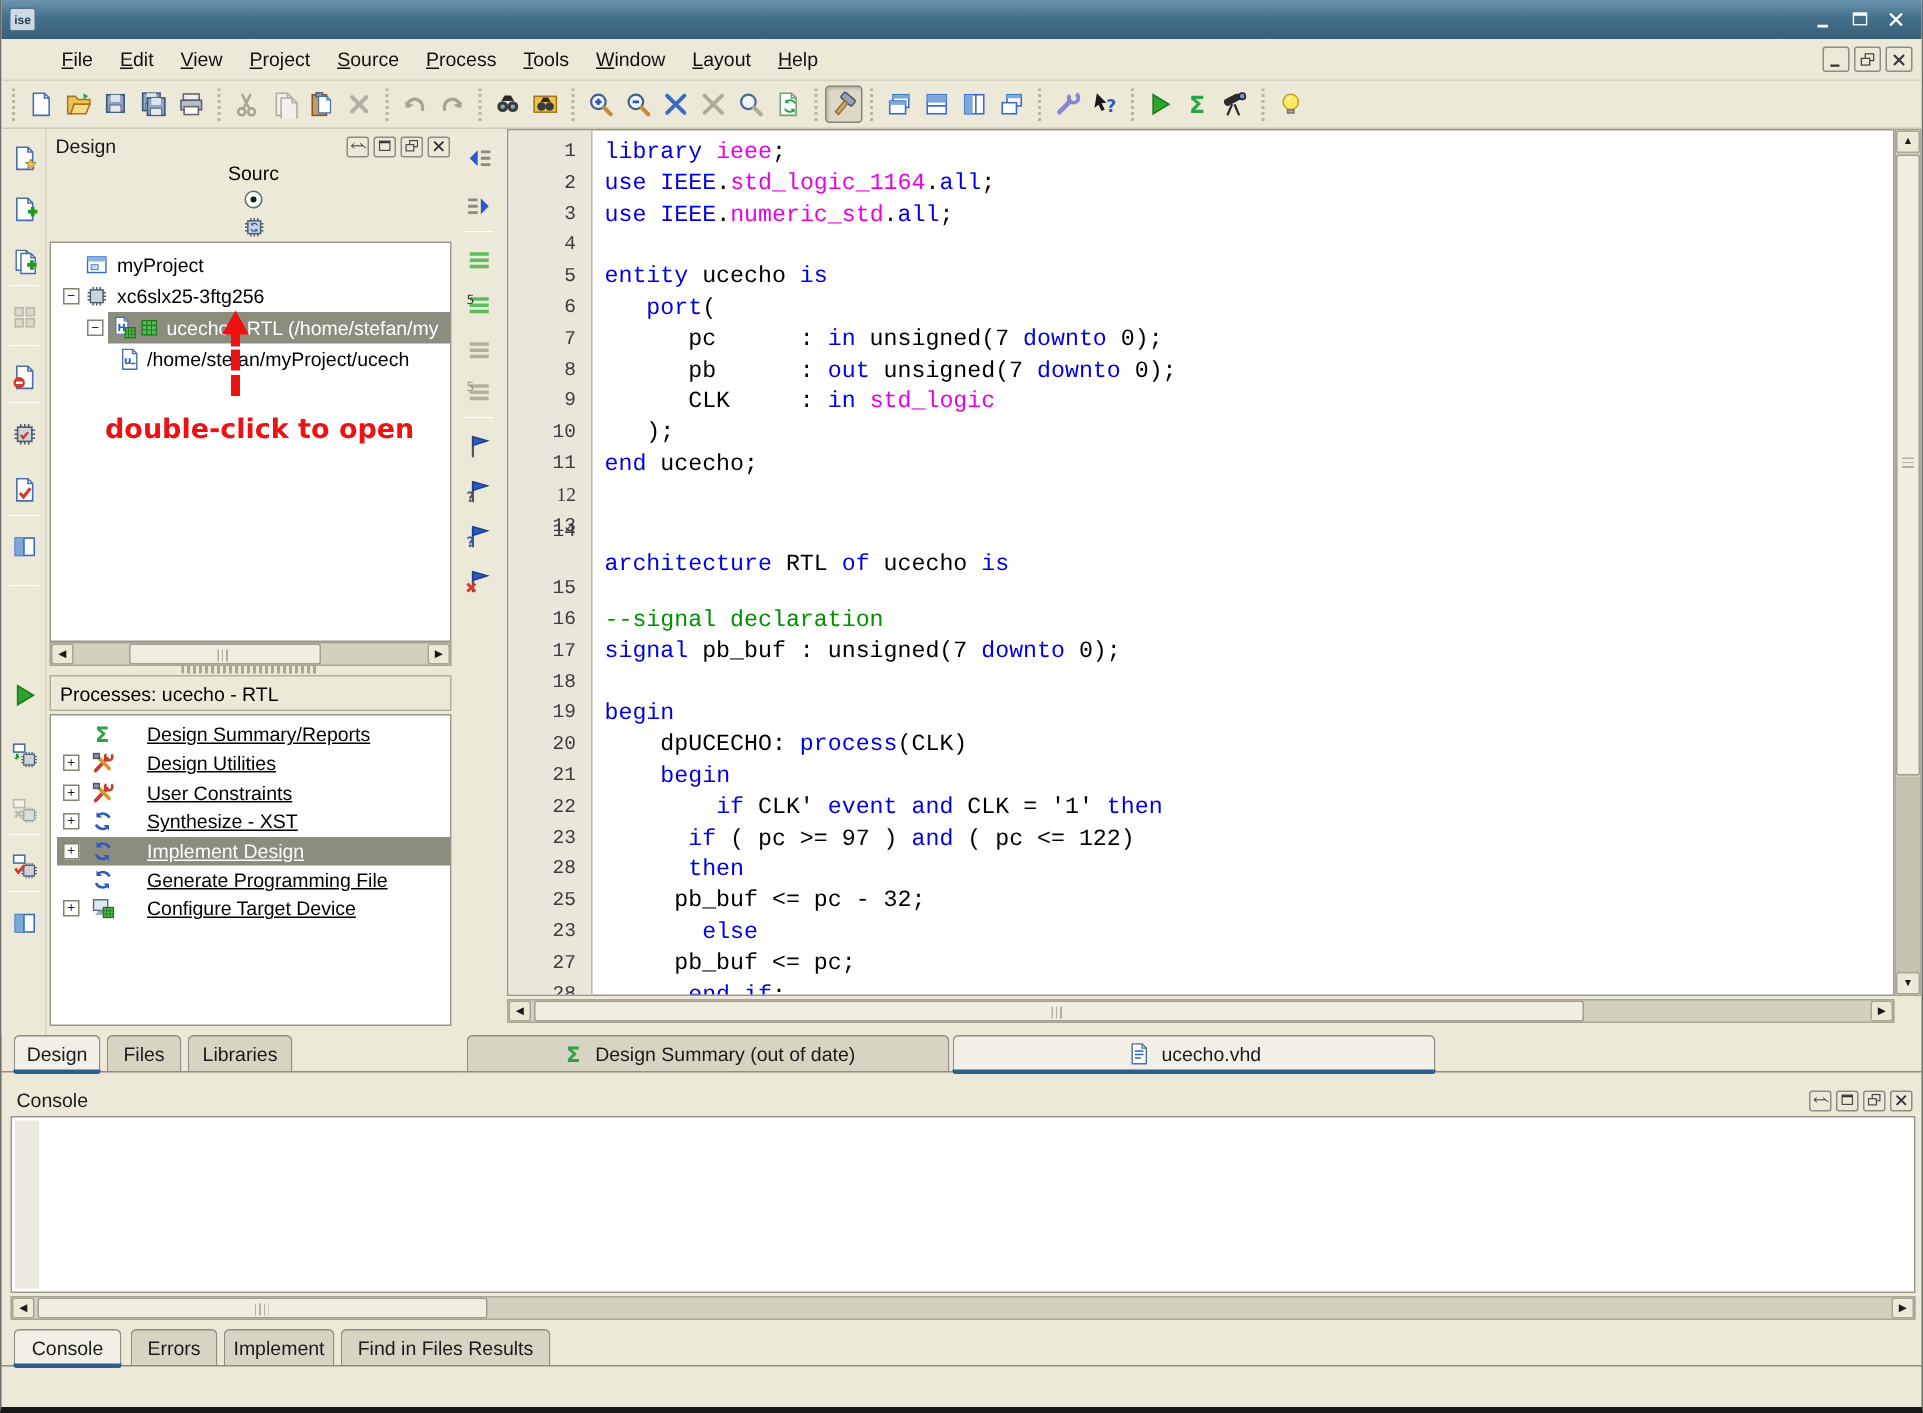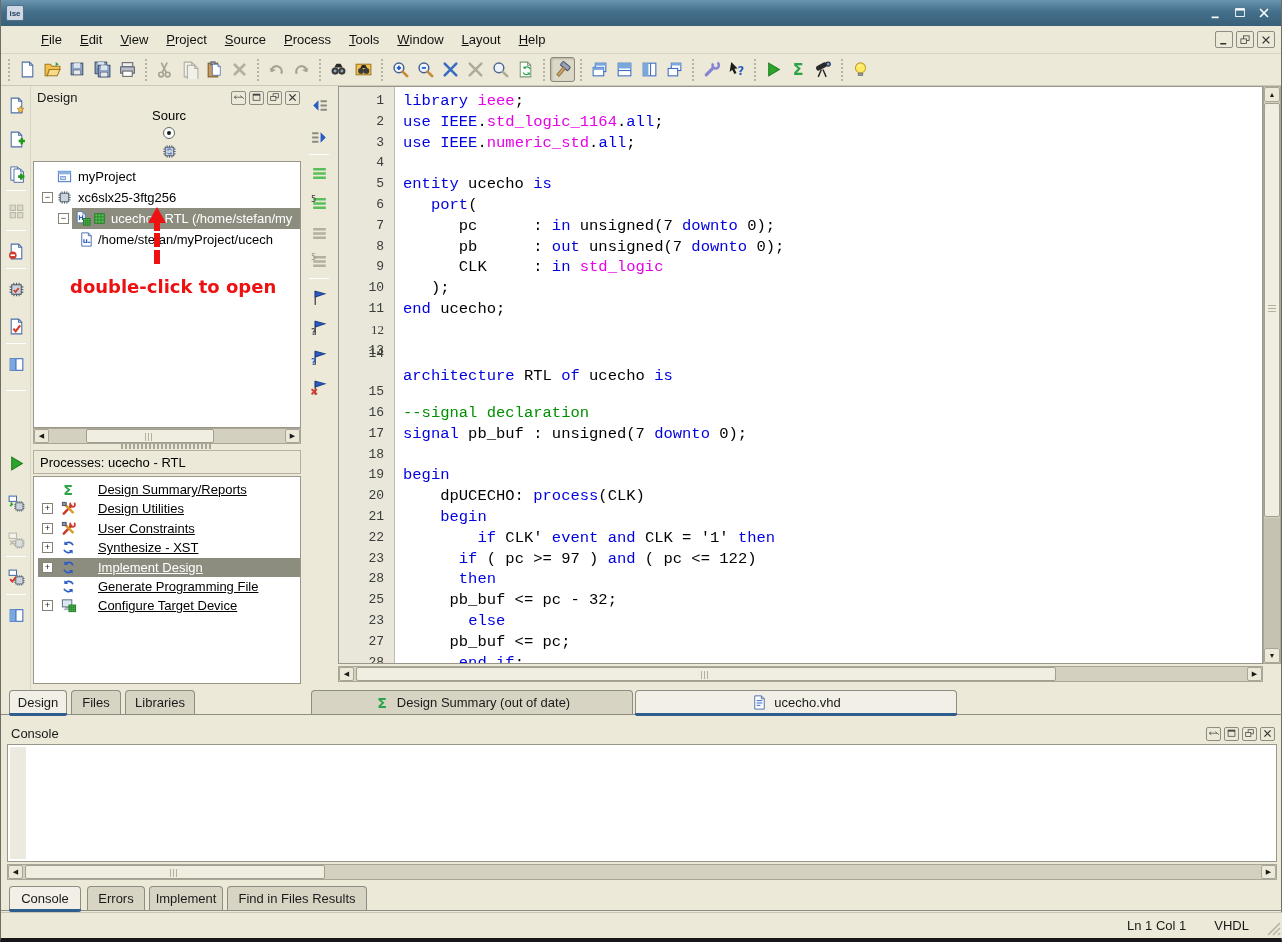--- a/index.html
+++ b/index.html
@@ -995,21 +995,14 @@
         <span>Errors</span>
       </div>
       <div class="tab" style="left: 148px; width: 74px;">
         <span>Implement</span>
       </div>
       <div class="tab" style="left: 226px; width: 140px;">
         <span>Find in Files Results</span>
       </div>
     </div>
 
-  <div id="statusbar">
-    <span class="lbl">Ln 1 Col 1</span>
-    <span class="lbl">VHDL</span>
-    <svg id="resize-grip" viewBox="0 0 15 15">
-      <path d="M14 2L2 14M14 7L7 14M14 12l-2 2" stroke="#b9b5a5" stroke-width="1.6" fill="none"></path>
-    </svg>
-  </div>
 
 </div>
 
 </body></html>

